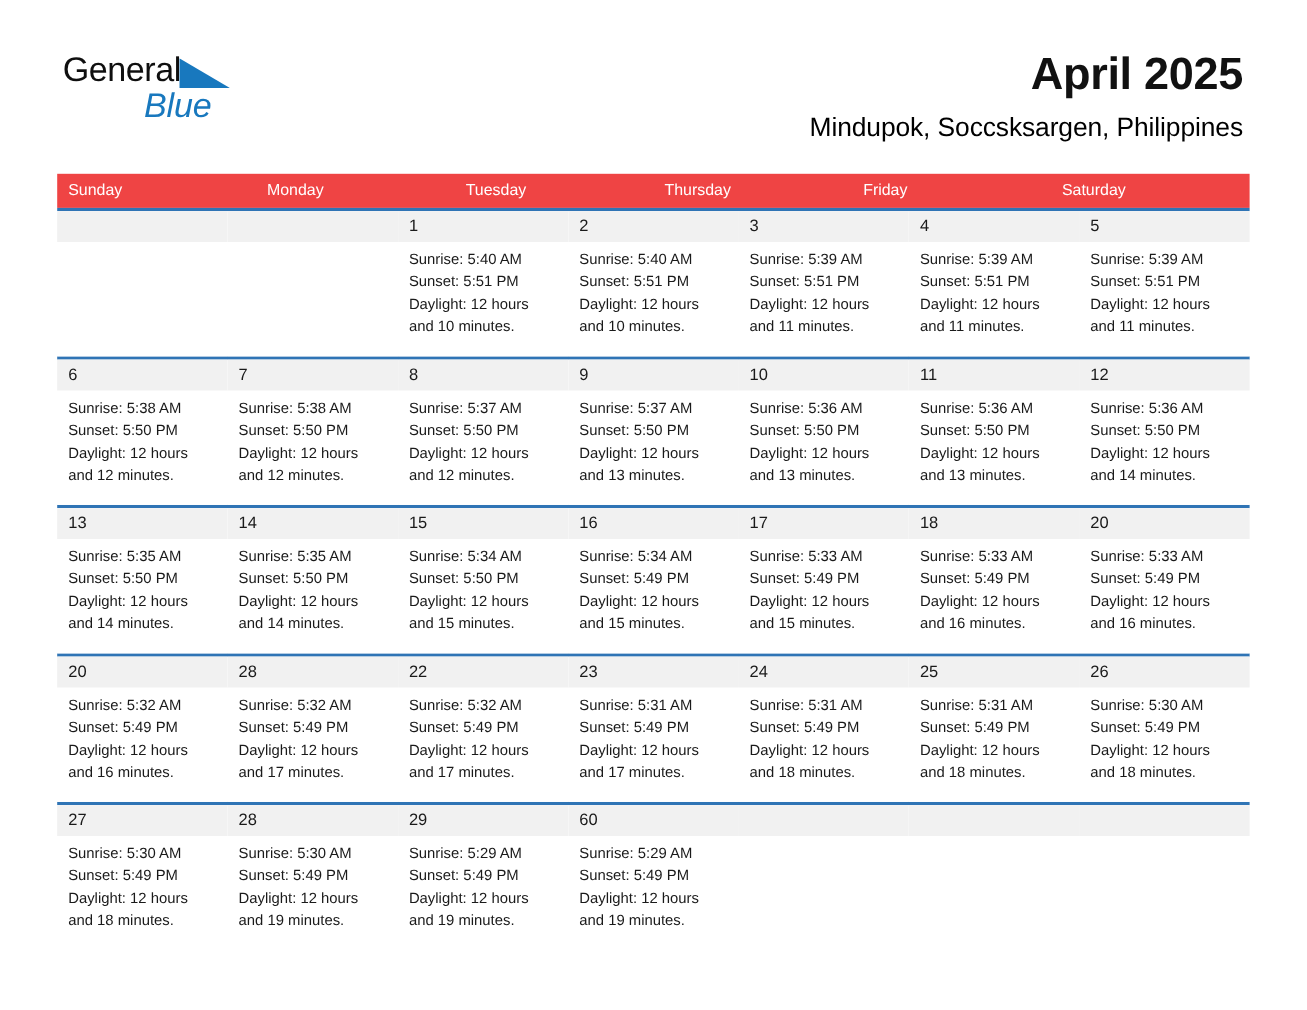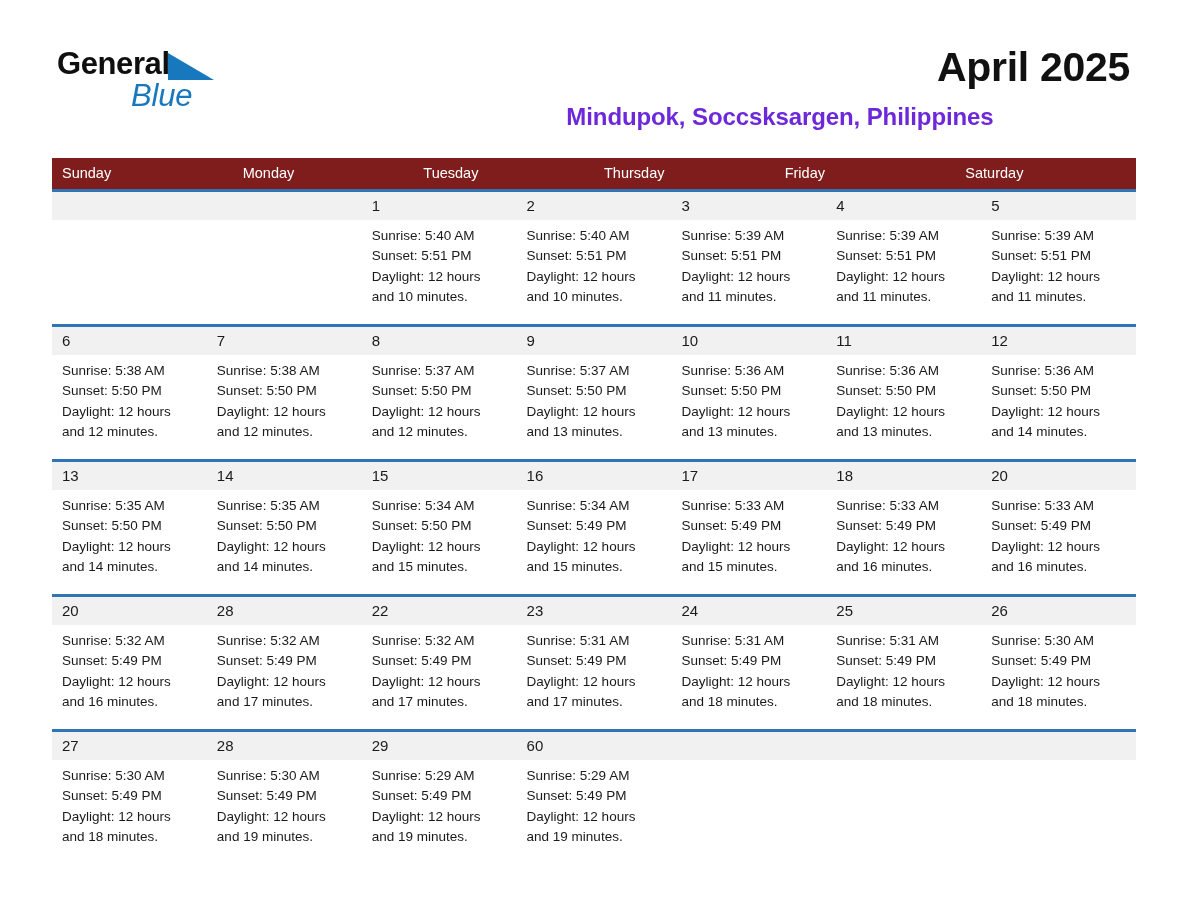--- a/index.html
+++ b/index.html
@@ -43,21 +43,21 @@
     position: relative;
     display: block;
     height: 36px;
     white-space: nowrap;
   }
   .brand-general {
     font-size: 31px;
     letter-spacing: -0.4px;
     color: #0f0f0f;
     font-family: "Liberation Sans", sans-serif;
-    font-weight: 700;
+    font-weight: 400;
     vertical-align: top;
   }
   .brand-flag {
     display: inline-block;
     width: 46px;
     height: 27px;
     margin-left: -2px;
     vertical-align: top;
     position: relative;
     top: 5px;
@@ -82,39 +82,38 @@
   .cal-title {
     font-size: 41px;
     font-weight: 700;
     color: #111111;
     letter-spacing: -0.3px;
     line-height: 1.15;
     margin: 0;
   }
   .cal-subtitle {
     font-size: 24px;
-    font-weight: 700;
-    color: #6d28d9;
+    font-weight: 400;
+    color: #000000;
     margin: 12px 0 0 0;
     line-height: 1.15;
     letter-spacing: -0.1px;
-    text-align: center;
   }
 
   
   .calendar {
     position: absolute;
     left: 52px;
     top: 158px;
     width: 1084px;
   }
 
   .weekday-header {
     display: flex;
-    background: #7f1d1d;
+    background: #ef4444;
     height: 31px;
   }
   .weekday-cell {
     flex: 1 1 0;
     min-width: 0;
     color: #ffffff;
     font-size: 14.5px;
     line-height: 31px;
     padding-left: 10px;
     white-space: nowrap;

